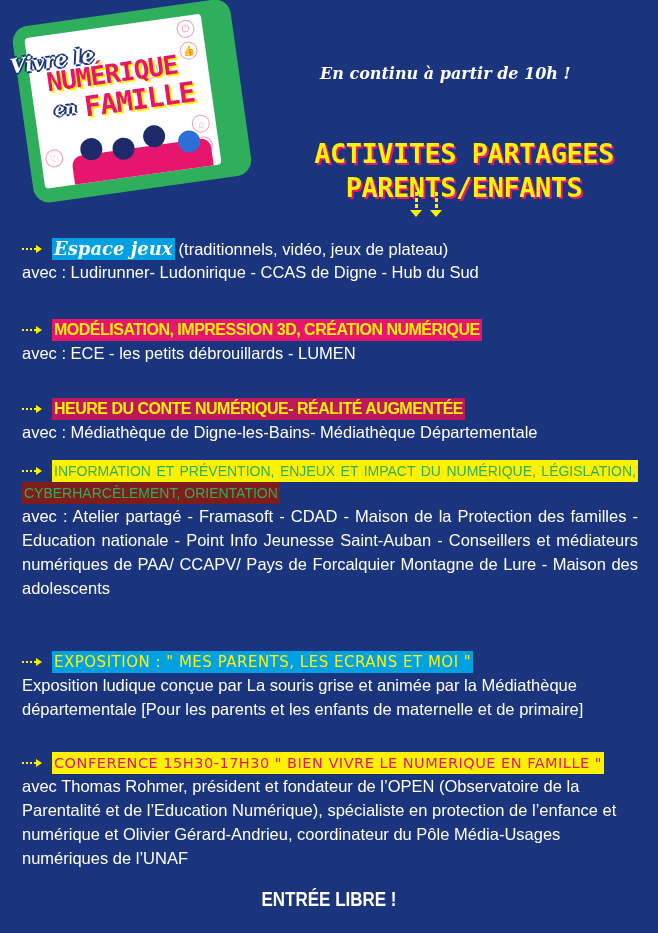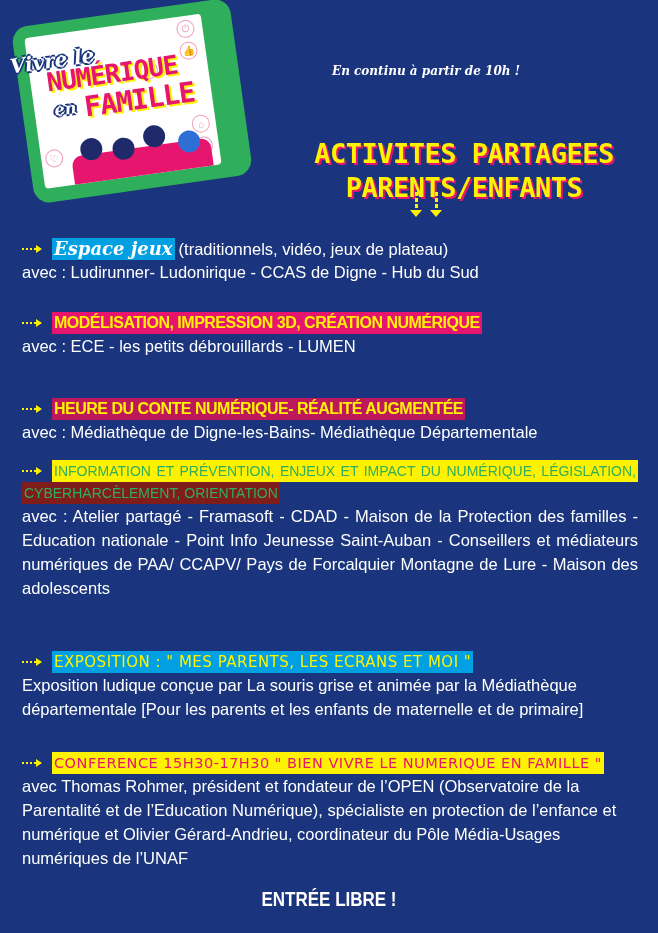--- a/index.html
+++ b/index.html
@@ -61,23 +61,23 @@
     background: #1f2a6b;
   }
   .logo-face.blue { background: #2e6fd6; }
   .logo-icon {
     position: absolute; width: 16px; height: 16px; border-radius: 50%;
     border: 1.5px solid #f29ab8; color: #f29ab8; font-size: 10px;
     display: flex; align-items: center; justify-content: center;
   }
   
   .subtitle {
-    position: absolute; left: 332px; top: 64px;
-    font-family: "DejaVu Serif", serif; font-style: italic; font-weight: bold;
-    font-size: 12px; color: #ffffff;
+    position: absolute; left: 320px; top: 64px;
+    font-family: "DejaVu Serif", serif; font-style: italic; font-weight: bold;
+    font-size: 16px; color: #ffffff;
   }
   .headline {
     position: absolute; left: 270px; width: 388px; text-align: center;
     font-family: "DejaVu Sans Mono", monospace; font-weight: bold;
     font-size: 27px; color: #fff200; letter-spacing: -0.5px;
     text-shadow: 2px 2px 0 #e6166f;
     margin-top: 42px;
   }
   .headline.l1 { top: 96px; }
   .headline.l2 { top: 130px; }
@@ -178,21 +178,21 @@
     <span class="dotarrow">
         <span class="dots"></span>
         <span class="tip"></span>
       </span>
     <span class="tag script" style="background:#00a0e3; color:#ffffff;">Espace jeux</span>
     <span class="after-tag">(traditionnels, vidéo, jeux de plateau)</span>
   </div>
   <div class="body-text">avec : Ludirunner- Ludonirique - CCAS de Digne - Hub du Sud</div>
 </div>
 
-<div class="section" style="top:312px;">
+<div class="section" style="top:319px;">
   <div class="sec-head">
     <span class="dotarrow">
         <span class="dots"></span>
         <span class="tip"></span>
       </span>
     <span class="tag condensed" style="background:#e6166f; color:#fff200;">MODÉLISATION, IMPRESSION 3D, CRÉATION NUMÉRIQUE</span>
   </div>
   <div class="body-text">avec :  ECE - les petits débrouillards - LUMEN</div>
 </div>
 

